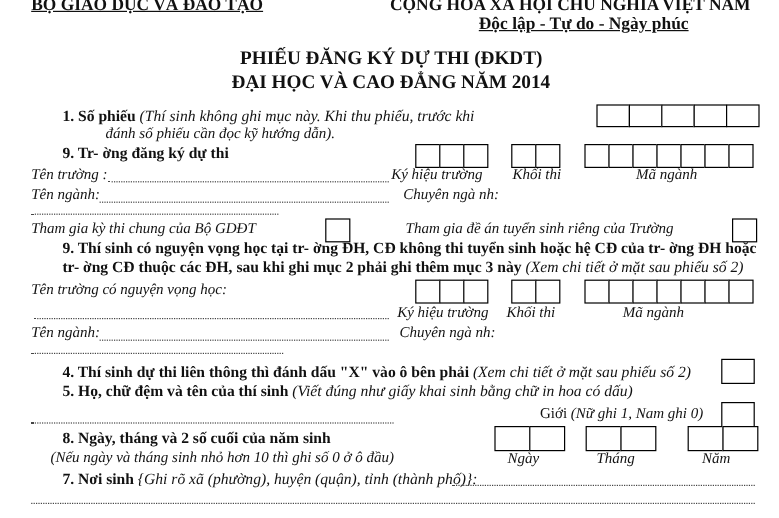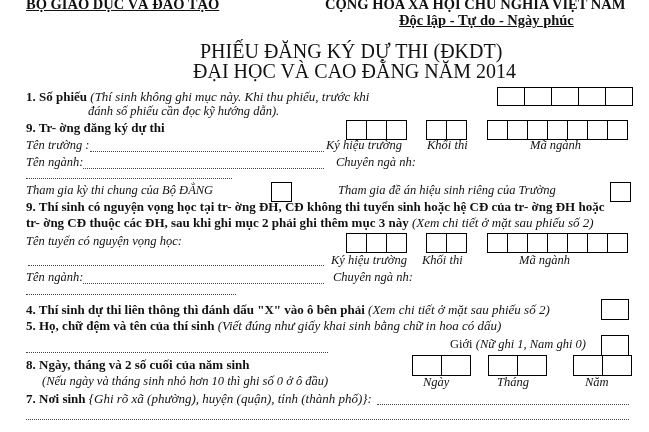--- a/index.html
+++ b/index.html
@@ -4,22 +4,22 @@
 <style>
   html, body { margin: 0; padding: 0; background: #ffffff; }
   body {
     width: 649px; height: 432px; overflow: hidden; position: relative;
     font-family: "Liberation Serif", "DejaVu Serif", serif; color: #111;
   }
   .abs { position: absolute; white-space: nowrap; }
   .i { font-style: italic; }
   .hdr { font-weight: bold; font-size: 14.5px; }
   .ul { text-decoration: underline; }
-  .title { font-weight: normal; font-size: 20px; }
-  .sec { font-weight: bold; font-size: 13px; }
+  .title { font-weight: bold; font-size: 16px; }
+  .sec { font-weight: bold; font-size: 13px; margin-left: 26px; }
   .sec .note { font-weight: normal; font-style: italic; }
   .lbl { font-style: italic; font-size: 12.5px; }
   .dots { border-bottom: 1px dotted #444; height: 0; position: absolute; }
   .boxes { position: absolute; display: flex; }
   .box { width: 17px; height: 17px; border: 1px solid #000; margin-left: -1px; background: #fff; }
   .box:first-child { margin-left: 0; }
   .box.w { width: 26px; }
   .box.sq { width: 19px; height: 18px; }
   .box.cb { width: 26px; height: 19px; }
 </style>
@@ -70,35 +70,35 @@
 <div class="dots" style="left:90px; top:151px; width:234px;"></div>
 <div class="abs lbl" style="left:326px; top:138px;">Ký hiệu trường</div>
 <div class="abs lbl" style="left:427px; top:138px;">Khối thi</div>
 <div class="abs lbl" style="left:530px; top:138px;">Mã ngành</div>
 
 <div class="abs lbl" style="left:26px; top:155px;">Tên ngành:</div>
 <div class="dots" style="left:83px; top:168px; width:241px;"></div>
 <div class="abs lbl" style="left:336px; top:155px;">Chuyên ngà nh:</div>
 <div class="dots" style="left:26px; top:178px; width:206px;"></div>
 
-<div class="abs lbl" style="left:26px; top:183px;">Tham gia kỳ thi chung của Bộ ĐẲNG</div>
+<div class="abs lbl" style="left:26px; top:183px;">Tham gia kỳ thi chung của Bộ GDĐT</div>
 <div class="boxes" style="left:271px; top:182px;">
     <div class="box sq"></div>
   </div>
-<div class="abs lbl" style="left:338px; top:183px;">Tham gia đề án hiệu sinh riêng của Trường</div>
+<div class="abs lbl" style="left:338px; top:183px;">Tham gia đề án tuyển sinh riêng của Trường</div>
 <div class="boxes" style="left:610px; top:182px;">
     <div class="box sq"></div>
   </div>
 
 <div class="abs sec" style="left:26px; top:199px;">9. Thí sinh có nguyện vọng học tại tr- ờng ĐH, CĐ không thi tuyển sinh hoặc hệ CĐ của tr- ờng ĐH hoặc</div>
 <div class="abs sec" style="left:26px; top:215px;">
   <span>tr- ờng CĐ thuộc các ĐH, sau khi ghi mục 2 phải ghi thêm mục 3 này</span>
   <span class="note">(Xem chi tiết ở mặt sau phiếu số 2)</span>
 </div>
-<div class="abs lbl" style="left:26px; top:234px;">Tên tuyển có nguyện vọng học:</div>
+<div class="abs lbl" style="left:26px; top:234px;">Tên trường có nguyện vọng học:</div>
 
 <div class="boxes" style="left:346px; top:233px;">
   <div class="box sq"></div>
   <div class="box sq"></div>
   <div class="box sq"></div>
 </div>
 <div class="boxes" style="left:426px; top:233px;">
   <div class="box sq"></div>
   <div class="box sq"></div>
 </div>

